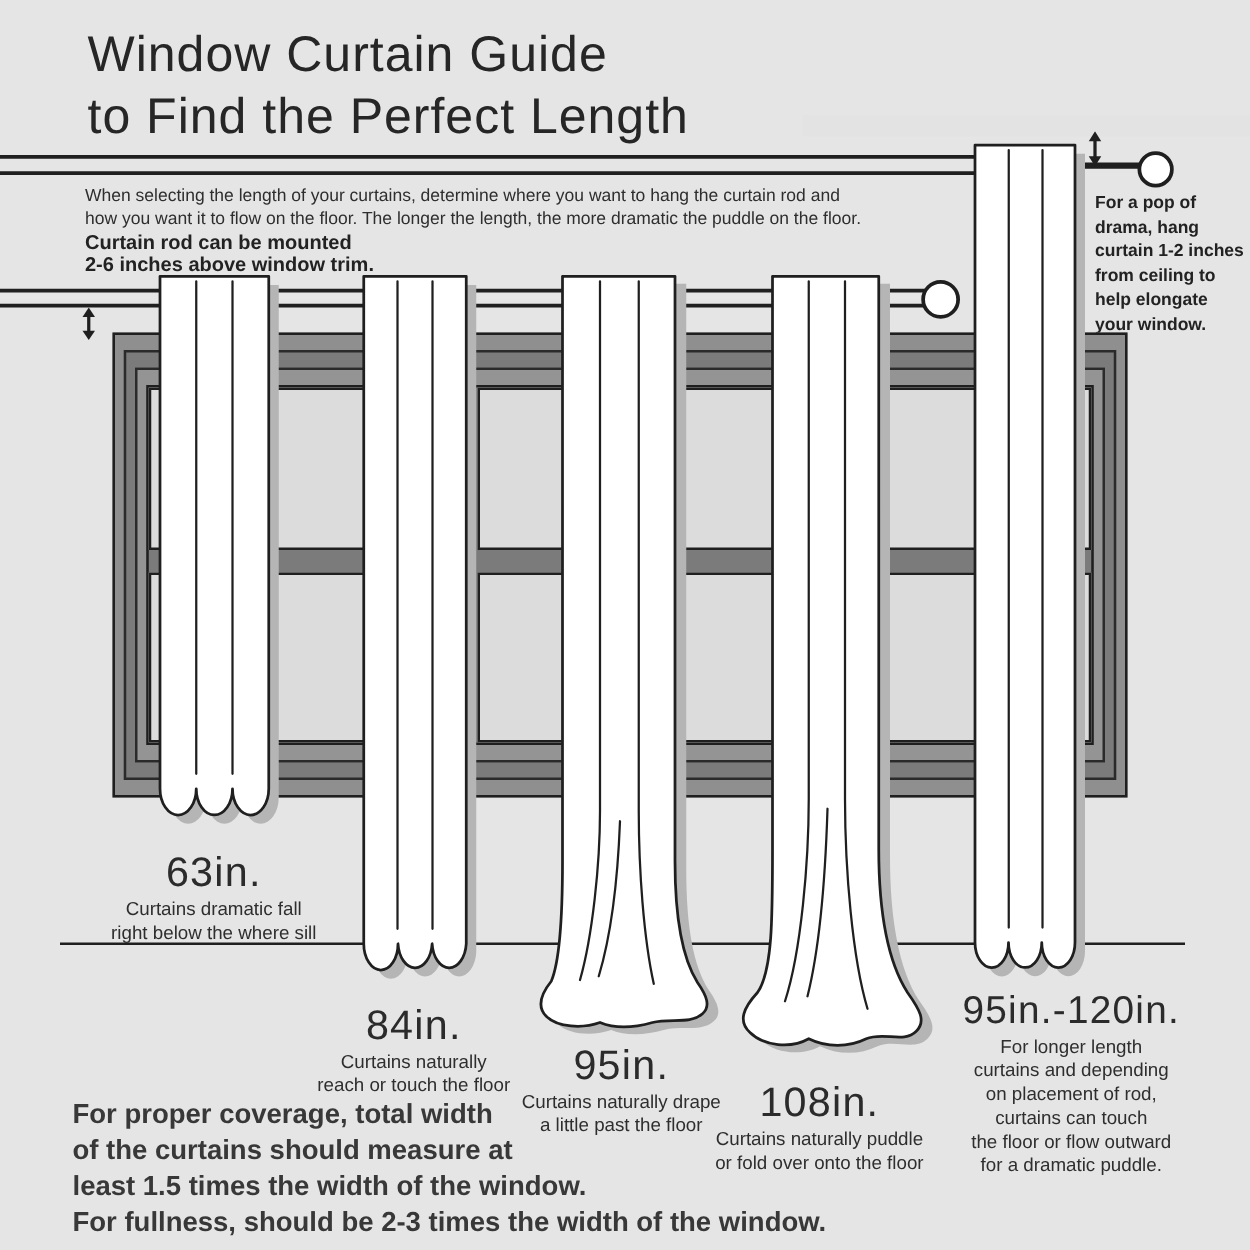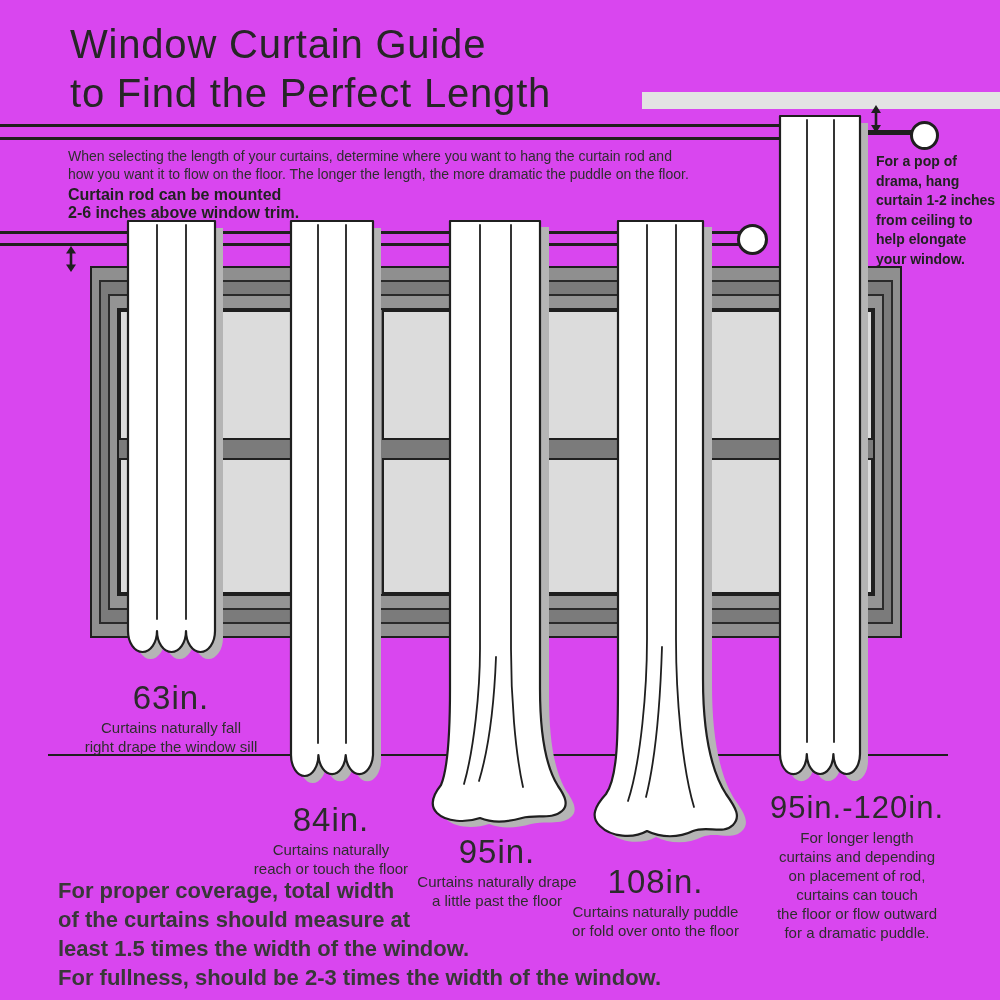--- a/index.html
+++ b/index.html
@@ -1,17 +1,17 @@
 <!DOCTYPE html>
 <html><head>
 <meta charset="utf-8">
 <style>
   html,body{margin:0;padding:0;background:#ffffff;}
   .canvas{
-    position:relative;width:1000px;height:1000px;background:#d946ef;overflow:hidden;
+    position:relative;width:1000px;height:1000px;background:#e5e5e5;overflow:hidden;
     font-family:"Liberation Sans", sans-serif;color:#2c2c2c;
   }
   .abs{position:absolute;}
   
   .title{left:70px;top:20px;font-size:40px;line-height:49px;font-weight:300;
          letter-spacing:0.8px;color:#262626;}
   .intro{left:68px;top:147px;font-size:14px;line-height:18px;color:#2e2e2e;}
   .rod-note{left:68px;top:186px;font-size:16px;line-height:18px;font-weight:bold;color:#222;}
   .ceiling-note{left:876px;top:152px;width:120px;font-size:14px;line-height:19.5px;
                 font-weight:bold;color:#222;}
@@ -143,22 +143,22 @@
 
   <svg class="abs curtain" style="left:778px;top:114px;" width="98" height="680" viewBox="0 0 98 680">
     <path transform="translate(8,7)" fill="#b5b5b5" stroke="none" d="M2,2 H82 L82,640 a13.3,20 0 0 1 -26.6,0 a13.3,20 0 0 1 -26.6,0 a13.3,20 0 0 1 -26.8,0 Z"></path>
     <path fill="#ffffff" stroke="#1f1f1f" stroke-width="2.2" d="M2,2 H82 L82,640 a13.3,20 0 0 1 -26.6,0 a13.3,20 0 0 1 -26.6,0 a13.3,20 0 0 1 -26.8,0 Z"></path>
     <path d="M29,6 V628 M56,6 V628" stroke="#1f1f1f" stroke-width="1.8" fill="none"></path>
   </svg>
 
   <div class="abs len-label" style="left:76px;top:680px;width:190px;">
     <div class="len-num">63in.</div>
     <div class="len-desc">
-      <div>Curtains naturally fall</div>
-      <div>right drape the window sill</div>
+      <div>Curtains dramatic fall</div>
+      <div>right below the where sill</div>
     </div>
   </div>
 
   <div class="abs len-label" style="left:236px;top:802px;width:190px;text-align:center;">
     <div class="len-num">84in.</div>
     <div class="len-desc">
       <div>Curtains naturally</div>
       <div>reach or touch the floor</div>
     </div>
   </div>

